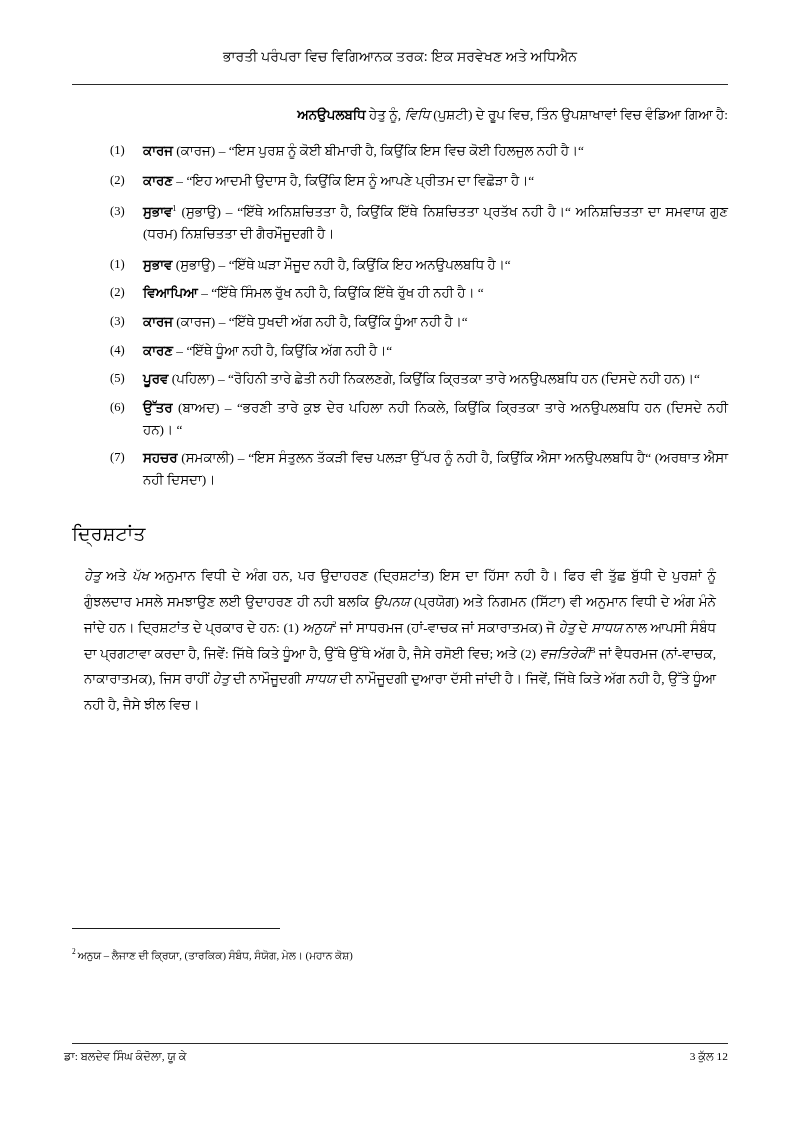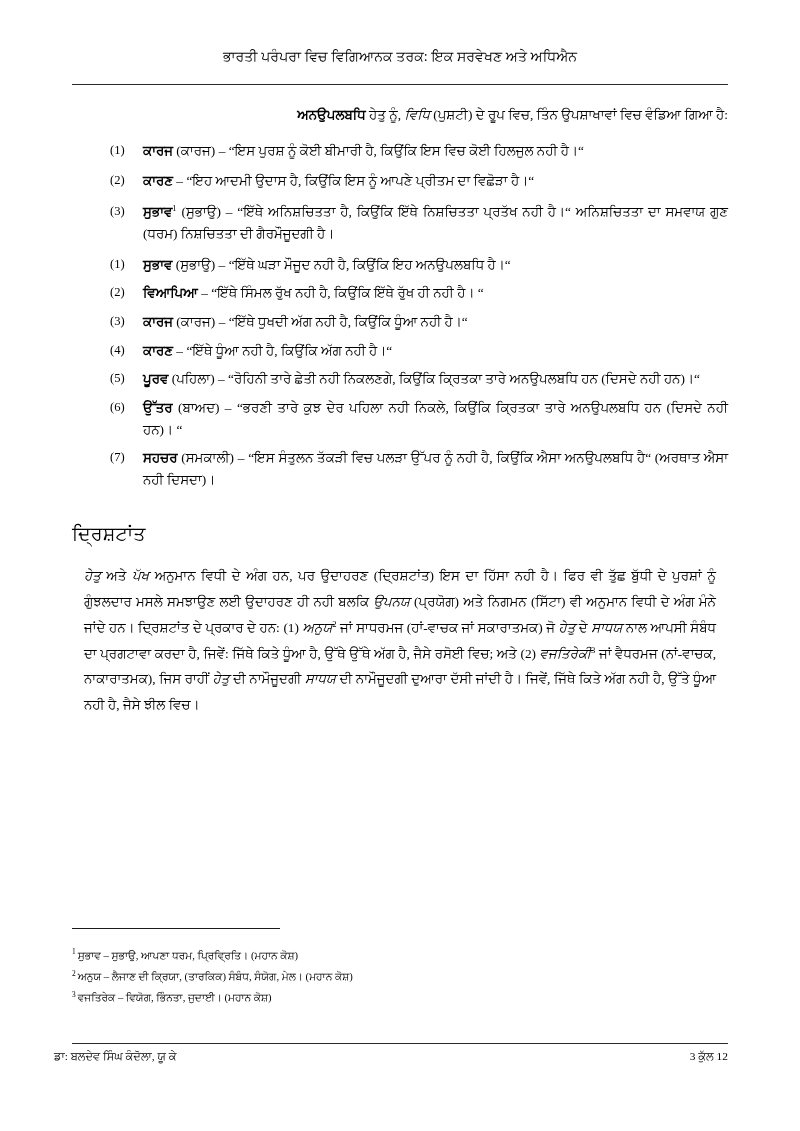--- a/index.html
+++ b/index.html
@@ -151,21 +151,21 @@
   .footer-rule {
     position: absolute;
     left: 72px;
     right: 72px;
     top: 1043px;
     height: 0;
     border-top: 1px solid #2a2a2a;
   }
   .footer {
     position: absolute;
-    left: 54px;
+    left: 64px;
     right: 72px;
     top: 1050px;
     display: flex;
     justify-content: space-between;
     align-items: baseline;
     font-size: 11.4px;
   }
   .footer .left { text-align: left; }
   .footer .right { text-align: left; }
 </style>
@@ -230,27 +230,21 @@
 
     <h2 class="section-heading">ਦ੍ਰਿਸ਼ਟਾਂਤ</h2>
 
     <p class="body-para" id="body-para"><i class="ital">ਹੇਤੁ</i><span> ਅਤੇ </span><i class="ital">ਪੱਖ</i><span>  ਅਨੁਮਾਨ ਵਿਧੀ ਦੇ ਅੰਗ ਹਨ, ਪਰ ਉਦਾਹਰਣ (ਦ੍ਰਿਸ਼ਟਾਂਤ) ਇਸ ਦਾ ਹਿੱਸਾ ਨਹੀ ਹੈ। ਫਿਰ ਵੀ ਤੁੱਛ ਬੁੱਧੀ ਦੇ ਪੁਰਸ਼ਾਂ ਨੂੰ ਗੁੰਝਲਦਾਰ ਮਸਲੇ ਸਮਝਾਉਣ ਲਈ ਉਦਾਹਰਣ ਹੀ ਨਹੀ ਬਲਕਿ </span><i class="ital">ਉਪਨਯ</i><span>  (ਪ੍ਰਯੋਗ) ਅਤੇ ਨਿਗਮਨ (ਸਿੱਟਾ) ਵੀ ਅਨੁਮਾਨ ਵਿਧੀ ਦੇ ਅੰਗ ਮੰਨੇ ਜਾਂਦੇ ਹਨ। ਦ੍ਰਿਸ਼ਟਾਂਤ ਦੇ ਪ੍ਰਕਾਰ ਦੇ ਹਨ: (1) </span><i class="ital">ਅਨੁਯ</i><sup class="fn">2</sup><span>  ਜਾਂ ਸਾਧਰਮਜ (ਹਾਂ-ਵਾਚਕ ਜਾਂ ਸਕਾਰਾਤਮਕ) ਜੋ </span><i class="ital">ਹੇਤੁ</i><span> ਦੇ </span><i class="ital">ਸਾਧਯ</i><span>  ਨਾਲ ਆਪਸੀ ਸੰਬੰਧ ਦਾ ਪ੍ਰਗਟਾਵਾ ਕਰਦਾ ਹੈ, ਜਿਵੇਂ: ਜਿੱਥੇ ਕਿਤੇ ਧੂੰਆ ਹੈ, ਉੱਥੇ ਉੱਥੇ ਅੱਗ ਹੈ, ਜੈਸੇ ਰਸੋਈ ਵਿਚ; ਅਤੇ (2) </span><i class="ital">ਵਜਤਿਰੇਕੀ</i><sup class="fn">3</sup><span> ਜਾਂ ਵੈਧਰਮਜ (ਨਾਂ-ਵਾਚਕ, ਨਾਕਾਰਾਤਮਕ), ਜਿਸ ਰਾਹੀਂ </span><i class="ital">ਹੇਤੁ</i><span> ਦੀ ਨਾਮੌਜੂਦਗੀ </span><i class="ital">ਸਾਧਯ</i><span>  ਦੀ ਨਾਮੌਜੂਦਗੀ ਦੁਆਰਾ ਦੱਸੀ ਜਾਂਦੀ ਹੈ। ਜਿਵੇਂ, ਜਿੱਥੇ ਕਿਤੇ ਅੱਗ ਨਹੀ ਹੈ, ਉੱਤੇ ਧੂੰਆ ਨਹੀ ਹੈ, ਜੈਸੇ ਝੀਲ ਵਿਚ।</span></p>
 
   </div>
 
   <div class="footnote-area">
     <div class="footnote-rule"></div>
     <div class="footnote">
-      <sup>1</sup><span>ਸੁਭਾਵ – ਸੁਭਾਉ, ਆਪਣਾ ਧਰਮ, ਪ੍ਰਿਵ੍ਰਿਤਿ। (ਮਹਾਨ ਕੋਸ਼)</span>
-    </div>
-    <div class="footnote">
       <sup>2</sup><span>ਅਨੁਯ – ਲੈਜਾਣ ਦੀ ਕ੍ਰਿਯਾ, (ਤਾਰਕਿਕ) ਸੰਬੰਧ, ਸੰਯੋਗ, ਮੇਲ। (ਮਹਾਨ ਕੋਸ਼)</span>
-    </div>
-    <div class="footnote">
-      <sup>3</sup><span>ਵਜਤਿਰੇਕ – ਵਿਯੋਗ, ਭਿੰਨਤਾ, ਜੁਦਾਈ। (ਮਹਾਨ ਕੋਸ਼)</span>
     </div>
   </div>
 
   <div class="footer-rule"></div>
   <div class="footer">
     <div class="left">ਡਾ: ਬਲਦੇਵ ਸਿੰਘ ਕੰਦੋਲਾ, ਯੂ ਕੇ</div>
     <div class="right">3 ਕੁੱਲ 12</div>
   </div>
 
 </div>

